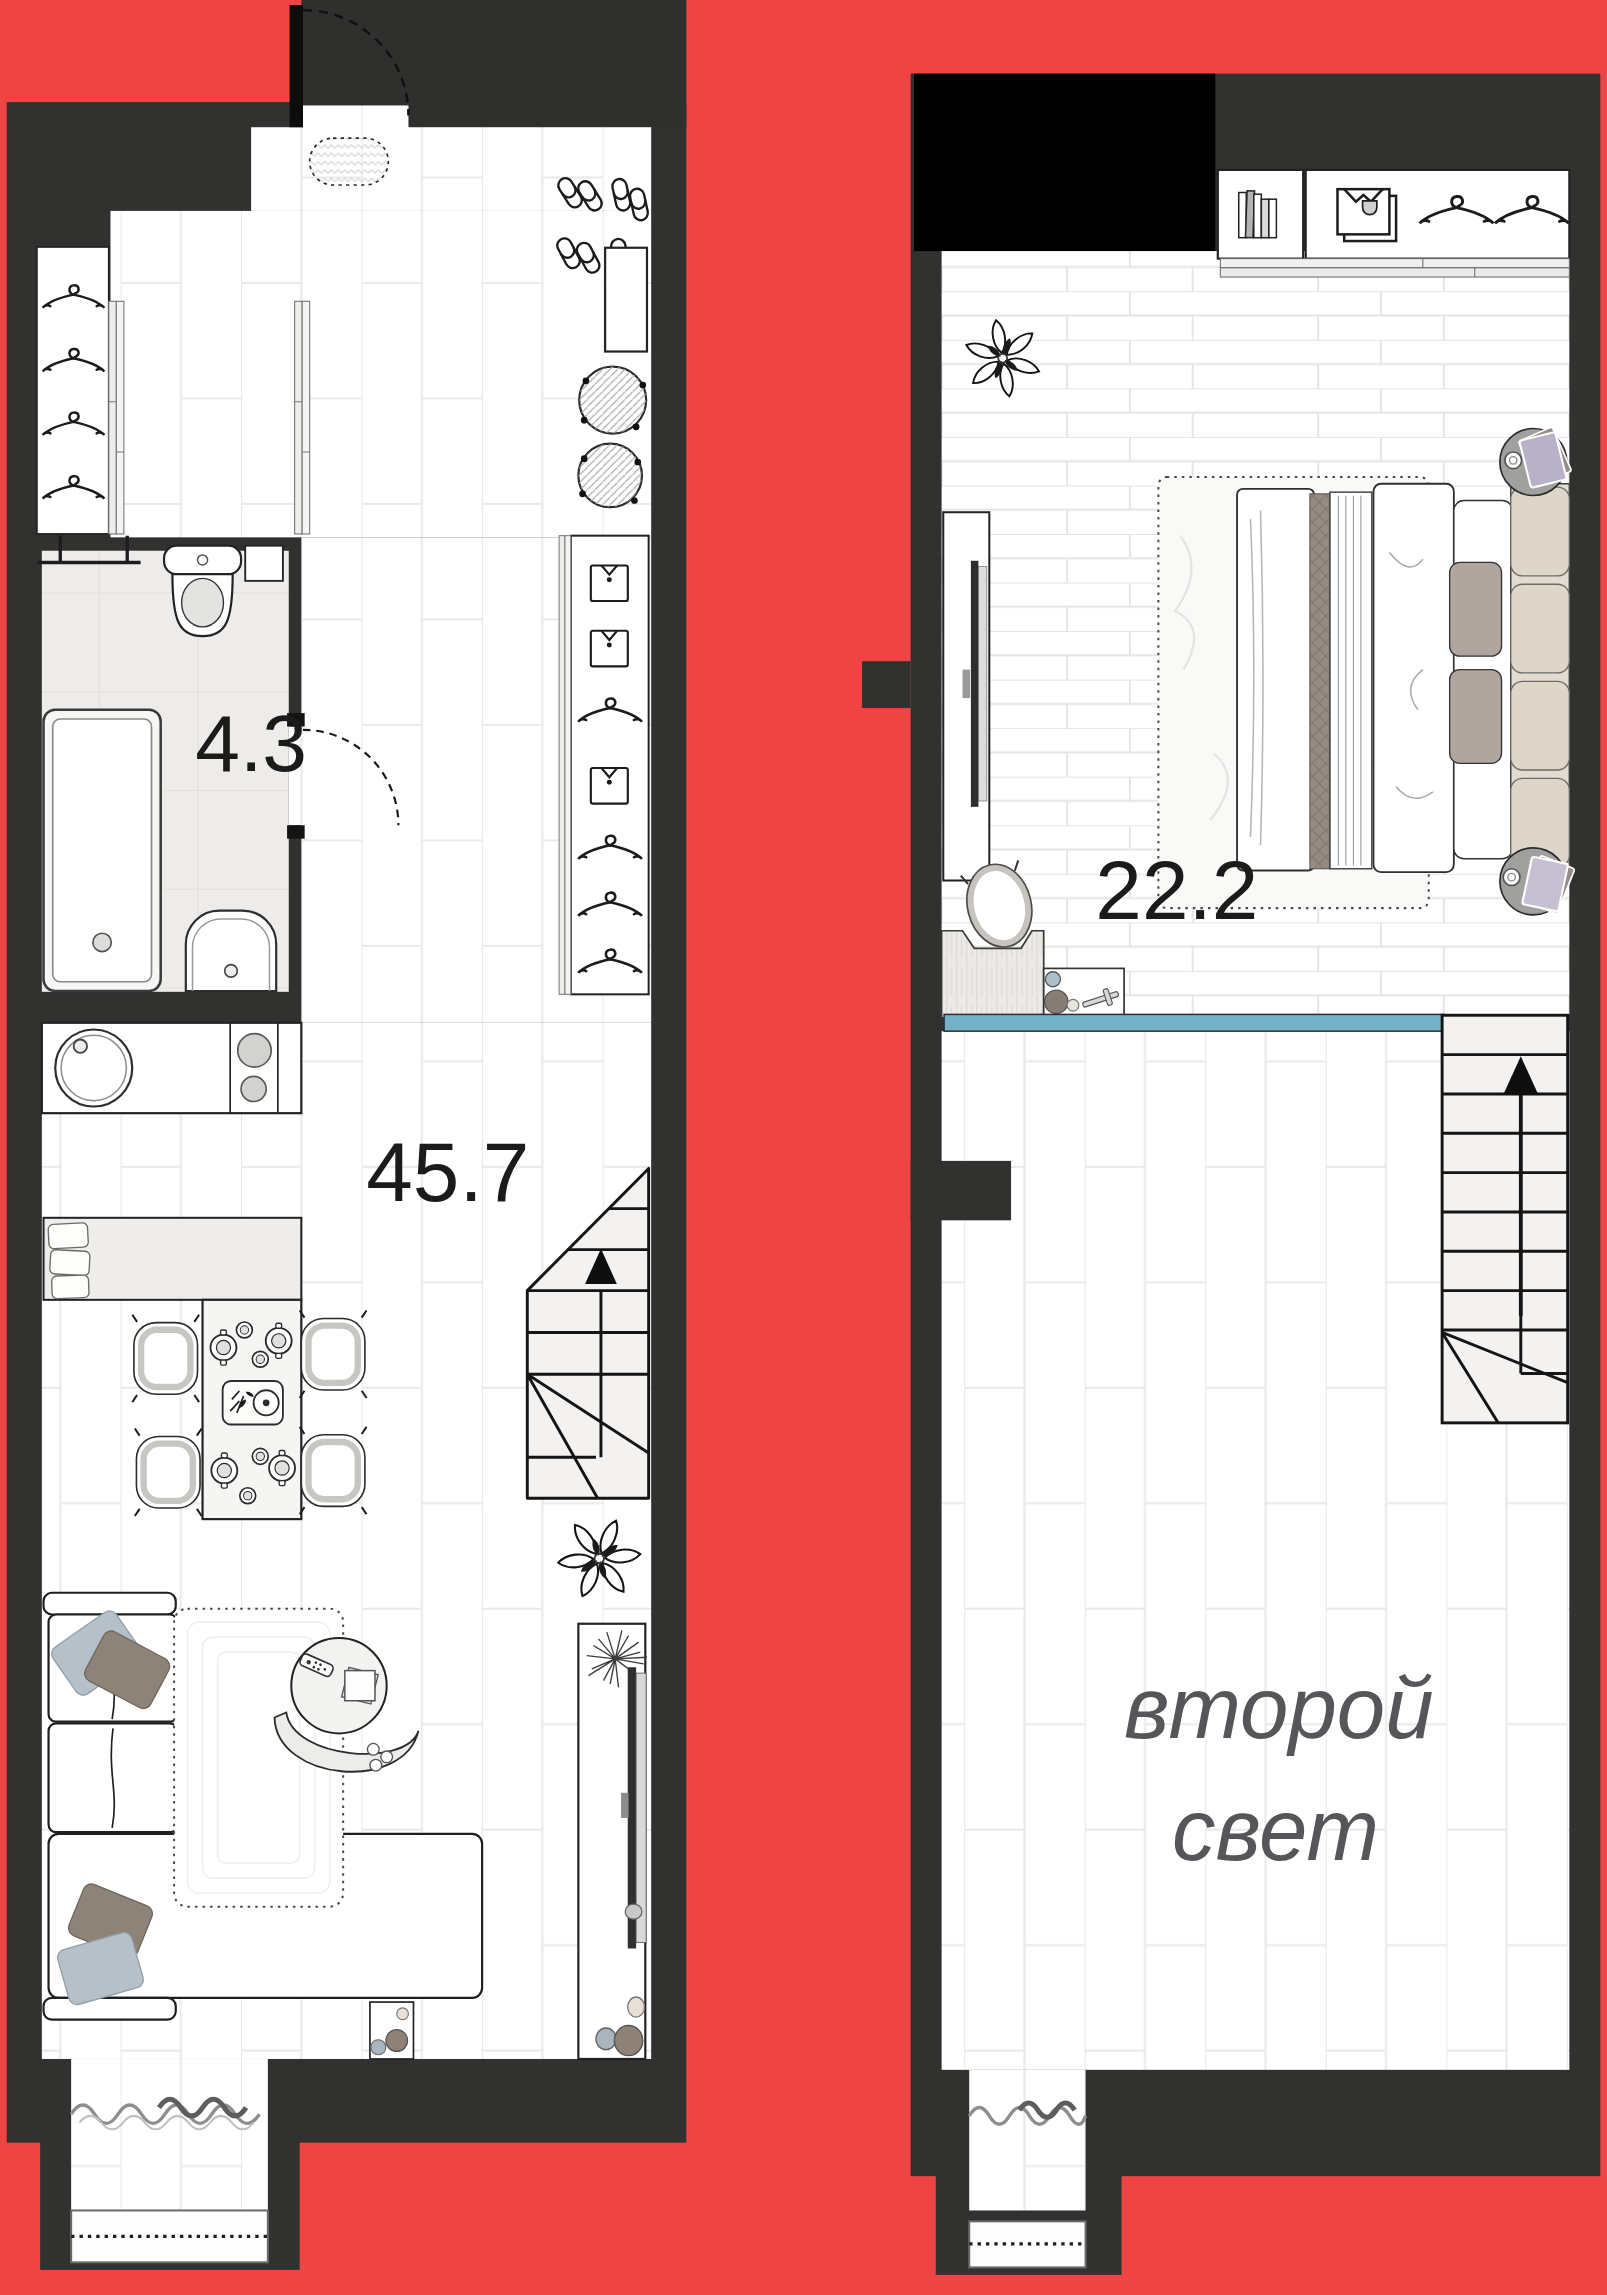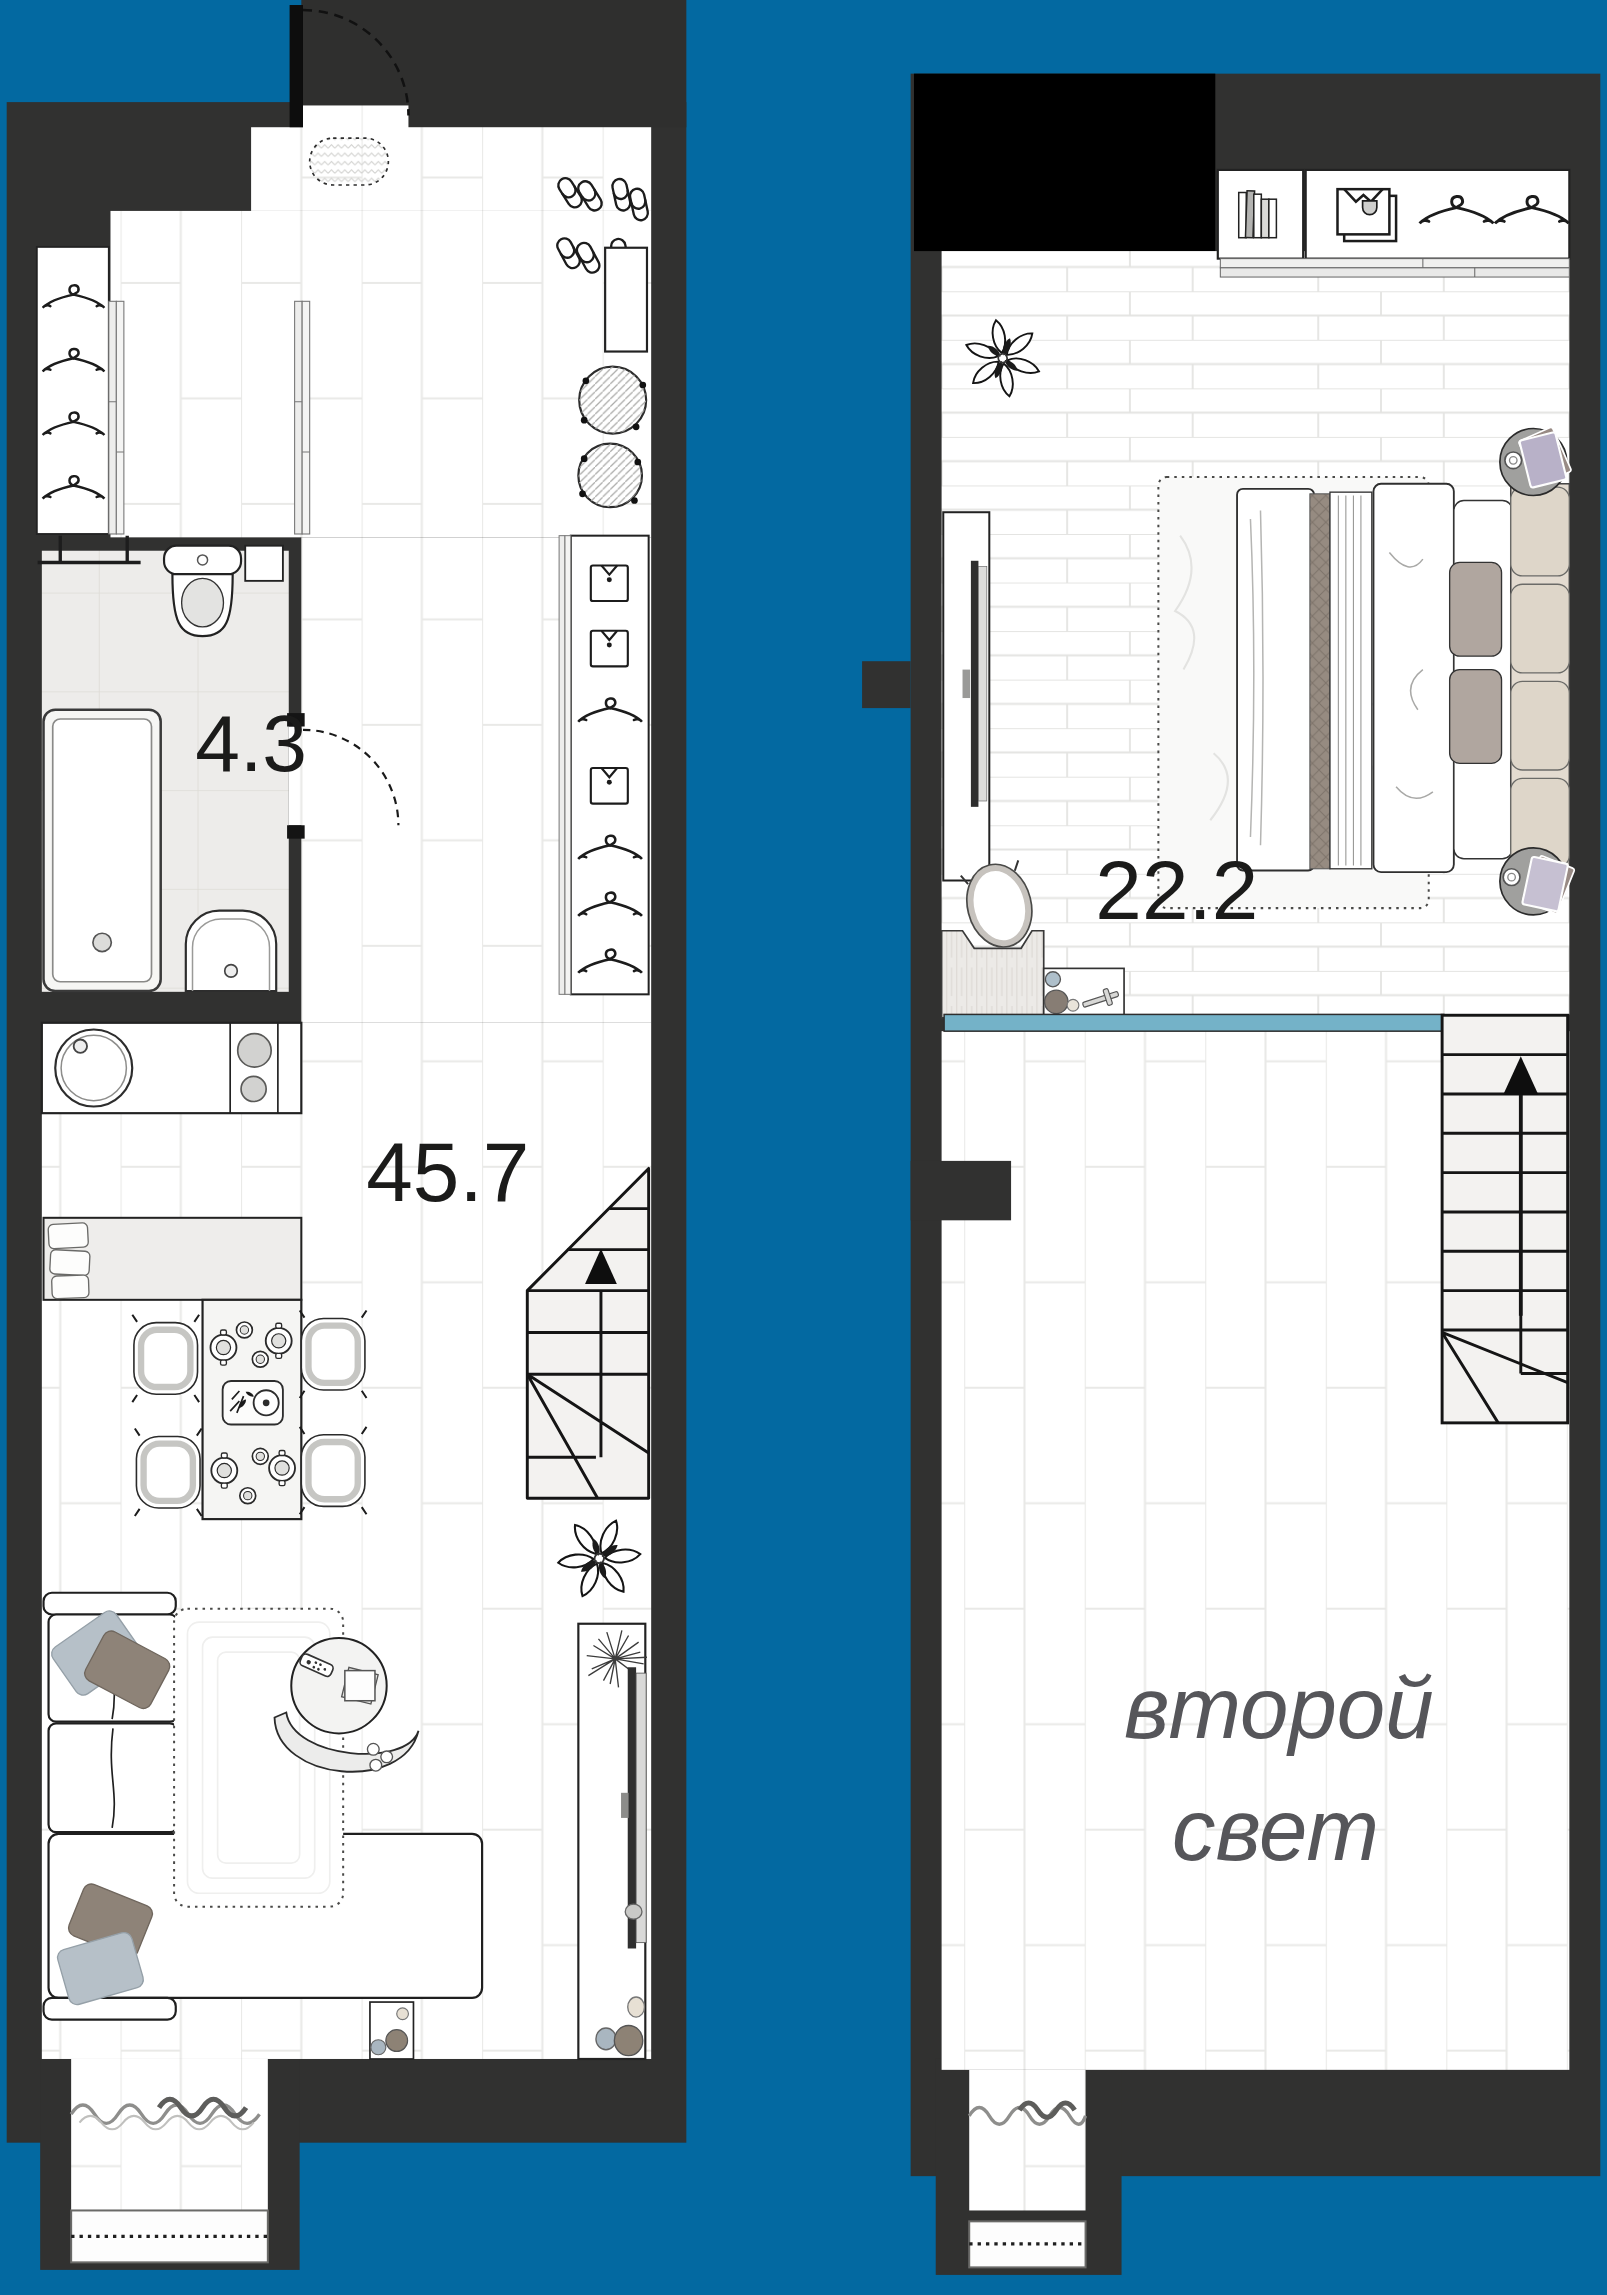--- a/index.html
+++ b/index.html
@@ -1,16 +1,16 @@
 <!DOCTYPE html>
 <html style="font-size:13.4px"><head>
 <meta charset="utf-8">
 <style>
   html,body{margin:0;padding:0;background:#000;}
-  .canvas{position:relative;width:1607px;height:2295px;background:#0369a1;overflow:hidden;
+  .canvas{position:relative;width:1607px;height:2295px;background:#ef4444;overflow:hidden;
           font-family:"Liberation Sans","DejaVu Sans",sans-serif;}
   svg{display:block}
   text.area{fill:#1b1b1a;font-family:"Liberation Sans","DejaVu Sans",sans-serif;}
   text.voidlbl{fill:#56565a;font-style:italic;font-family:"Liberation Sans","DejaVu Sans",sans-serif;}
 </style>
 </head>
 <body>
 
 <div class="canvas">
 <svg width="1607" height="2295" viewBox="0 0 1920 2742" xmlns="http://www.w3.org/2000/svg">

